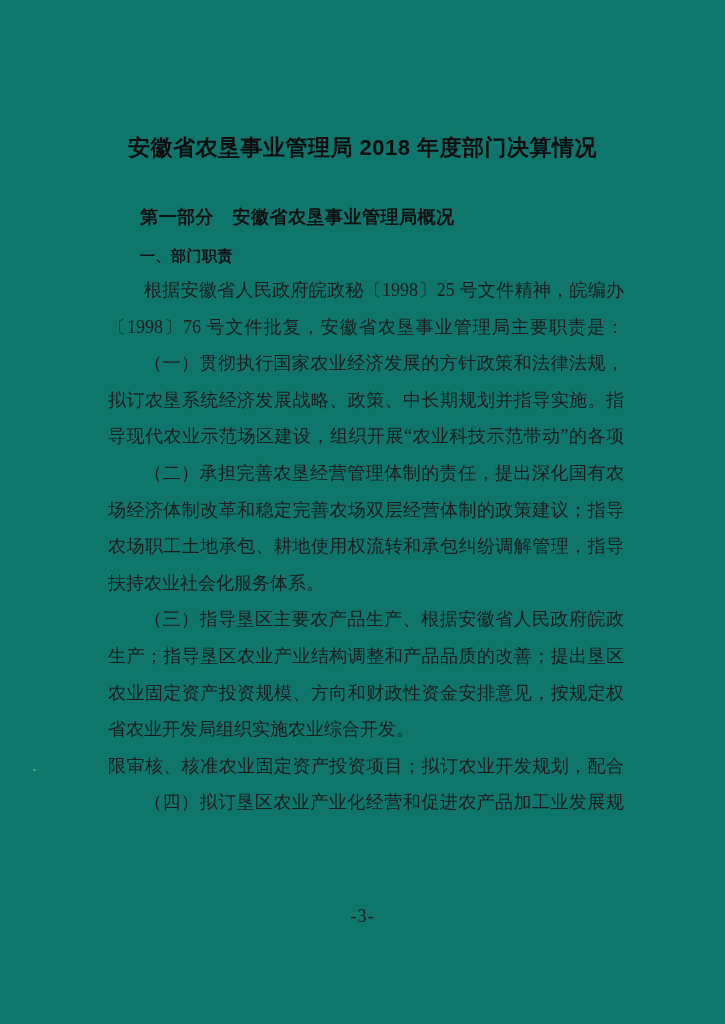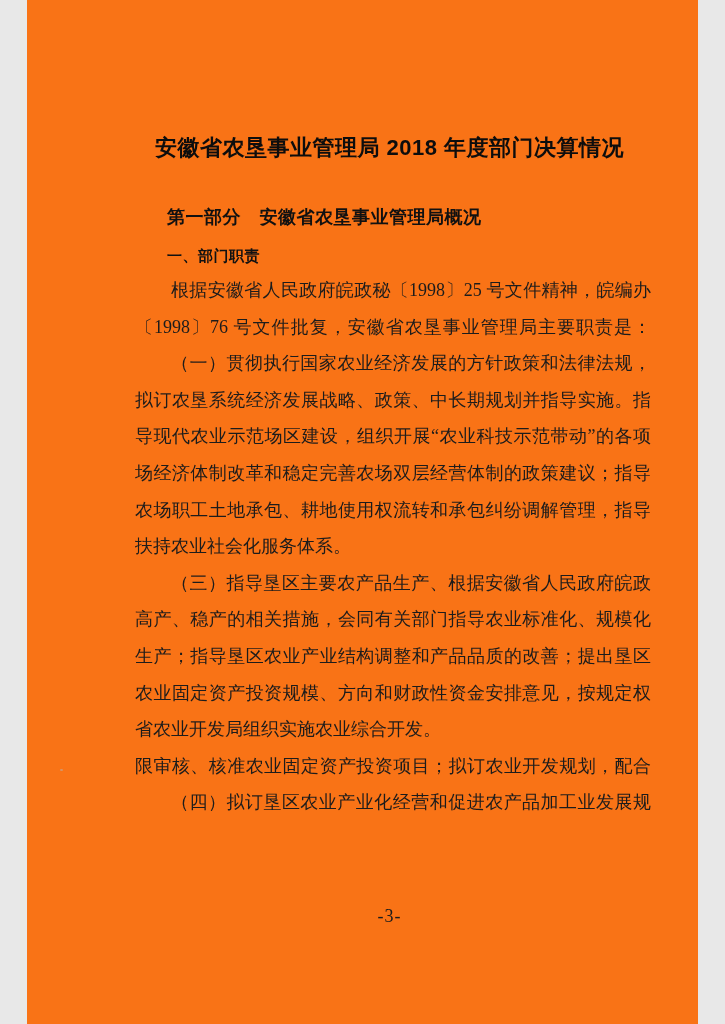--- a/index.html
+++ b/index.html
@@ -2,24 +2,24 @@
 <html><head>
 <meta charset="utf-8">
 <style>
   html, body {
     margin: 0;
     padding: 0;
     background: #e8e8e8;
   }
   .page {
     position: relative;
-    width: 671px;
+    width: 725px;
     height: 1024px;
     margin: 0 auto;
-    background: #f97316;
+    background: #0f766e;
     overflow: hidden;
     color: #1a1a1a;
   }
   .doc-title {
     position: absolute;
     top: 133px;
     left: 0;
     width: 725px;
     margin: 0;
     text-align: center;
@@ -108,25 +108,25 @@
   <div class="section-heading">第一部分　安徽省农垦事业管理局概况</div>
 
   <div class="sub-heading">一、部门职责</div>
 
   <div class="body-text">
       <div class="line indent">根据安徽省人民政府皖政秘〔1998〕25 号文件精神，皖编办</div>
       <div class="line">〔1998〕76 号文件批复，安徽省农垦事业管理局主要职责是：</div>
       <div class="line indent">（一）贯彻执行国家农业经济发展的方针政策和法律法规，</div>
       <div class="line">拟订农垦系统经济发展战略、政策、中长期规划并指导实施。指</div>
       <div class="line">导现代农业示范场区建设，组织开展“农业科技示范带动”的各项</div>
+      <div class="line indent">（二）承担完善农垦经营管理体制的责任，提出深化国有农</div>
       <div class="line">场经济体制改革和稳定完善农场双层经营体制的政策建议；指导</div>
       <div class="line">农场职工土地承包、耕地使用权流转和承包纠纷调解管理，指导</div>
       <div class="line no-fill">扶持农业社会化服务体系。</div>
       <div class="line indent">（三）指导垦区主要农产品生产、根据安徽省人民政府皖政秘</div>
-      <div class="line">高产、稳产的相关措施，会同有关部门指导农业标准化、规模化</div>
       <div class="line">生产；指导垦区农业产业结构调整和产品品质的改善；提出垦区</div>
       <div class="line">农业固定资产投资规模、方向和财政性资金安排意见，按规定权</div>
       <div class="line no-fill">省农业开发局组织实施农业综合开发。</div>
       <div class="line">限审核、核准农业固定资产投资项目；拟订农业开发规划，配合</div>
       <div class="line indent">（四）拟订垦区农业产业化经营和促进农产品加工业发展规</div>
     </div>
 
   <div class="page-number">-3-</div>
 
   <div class="scan-speck"></div>

